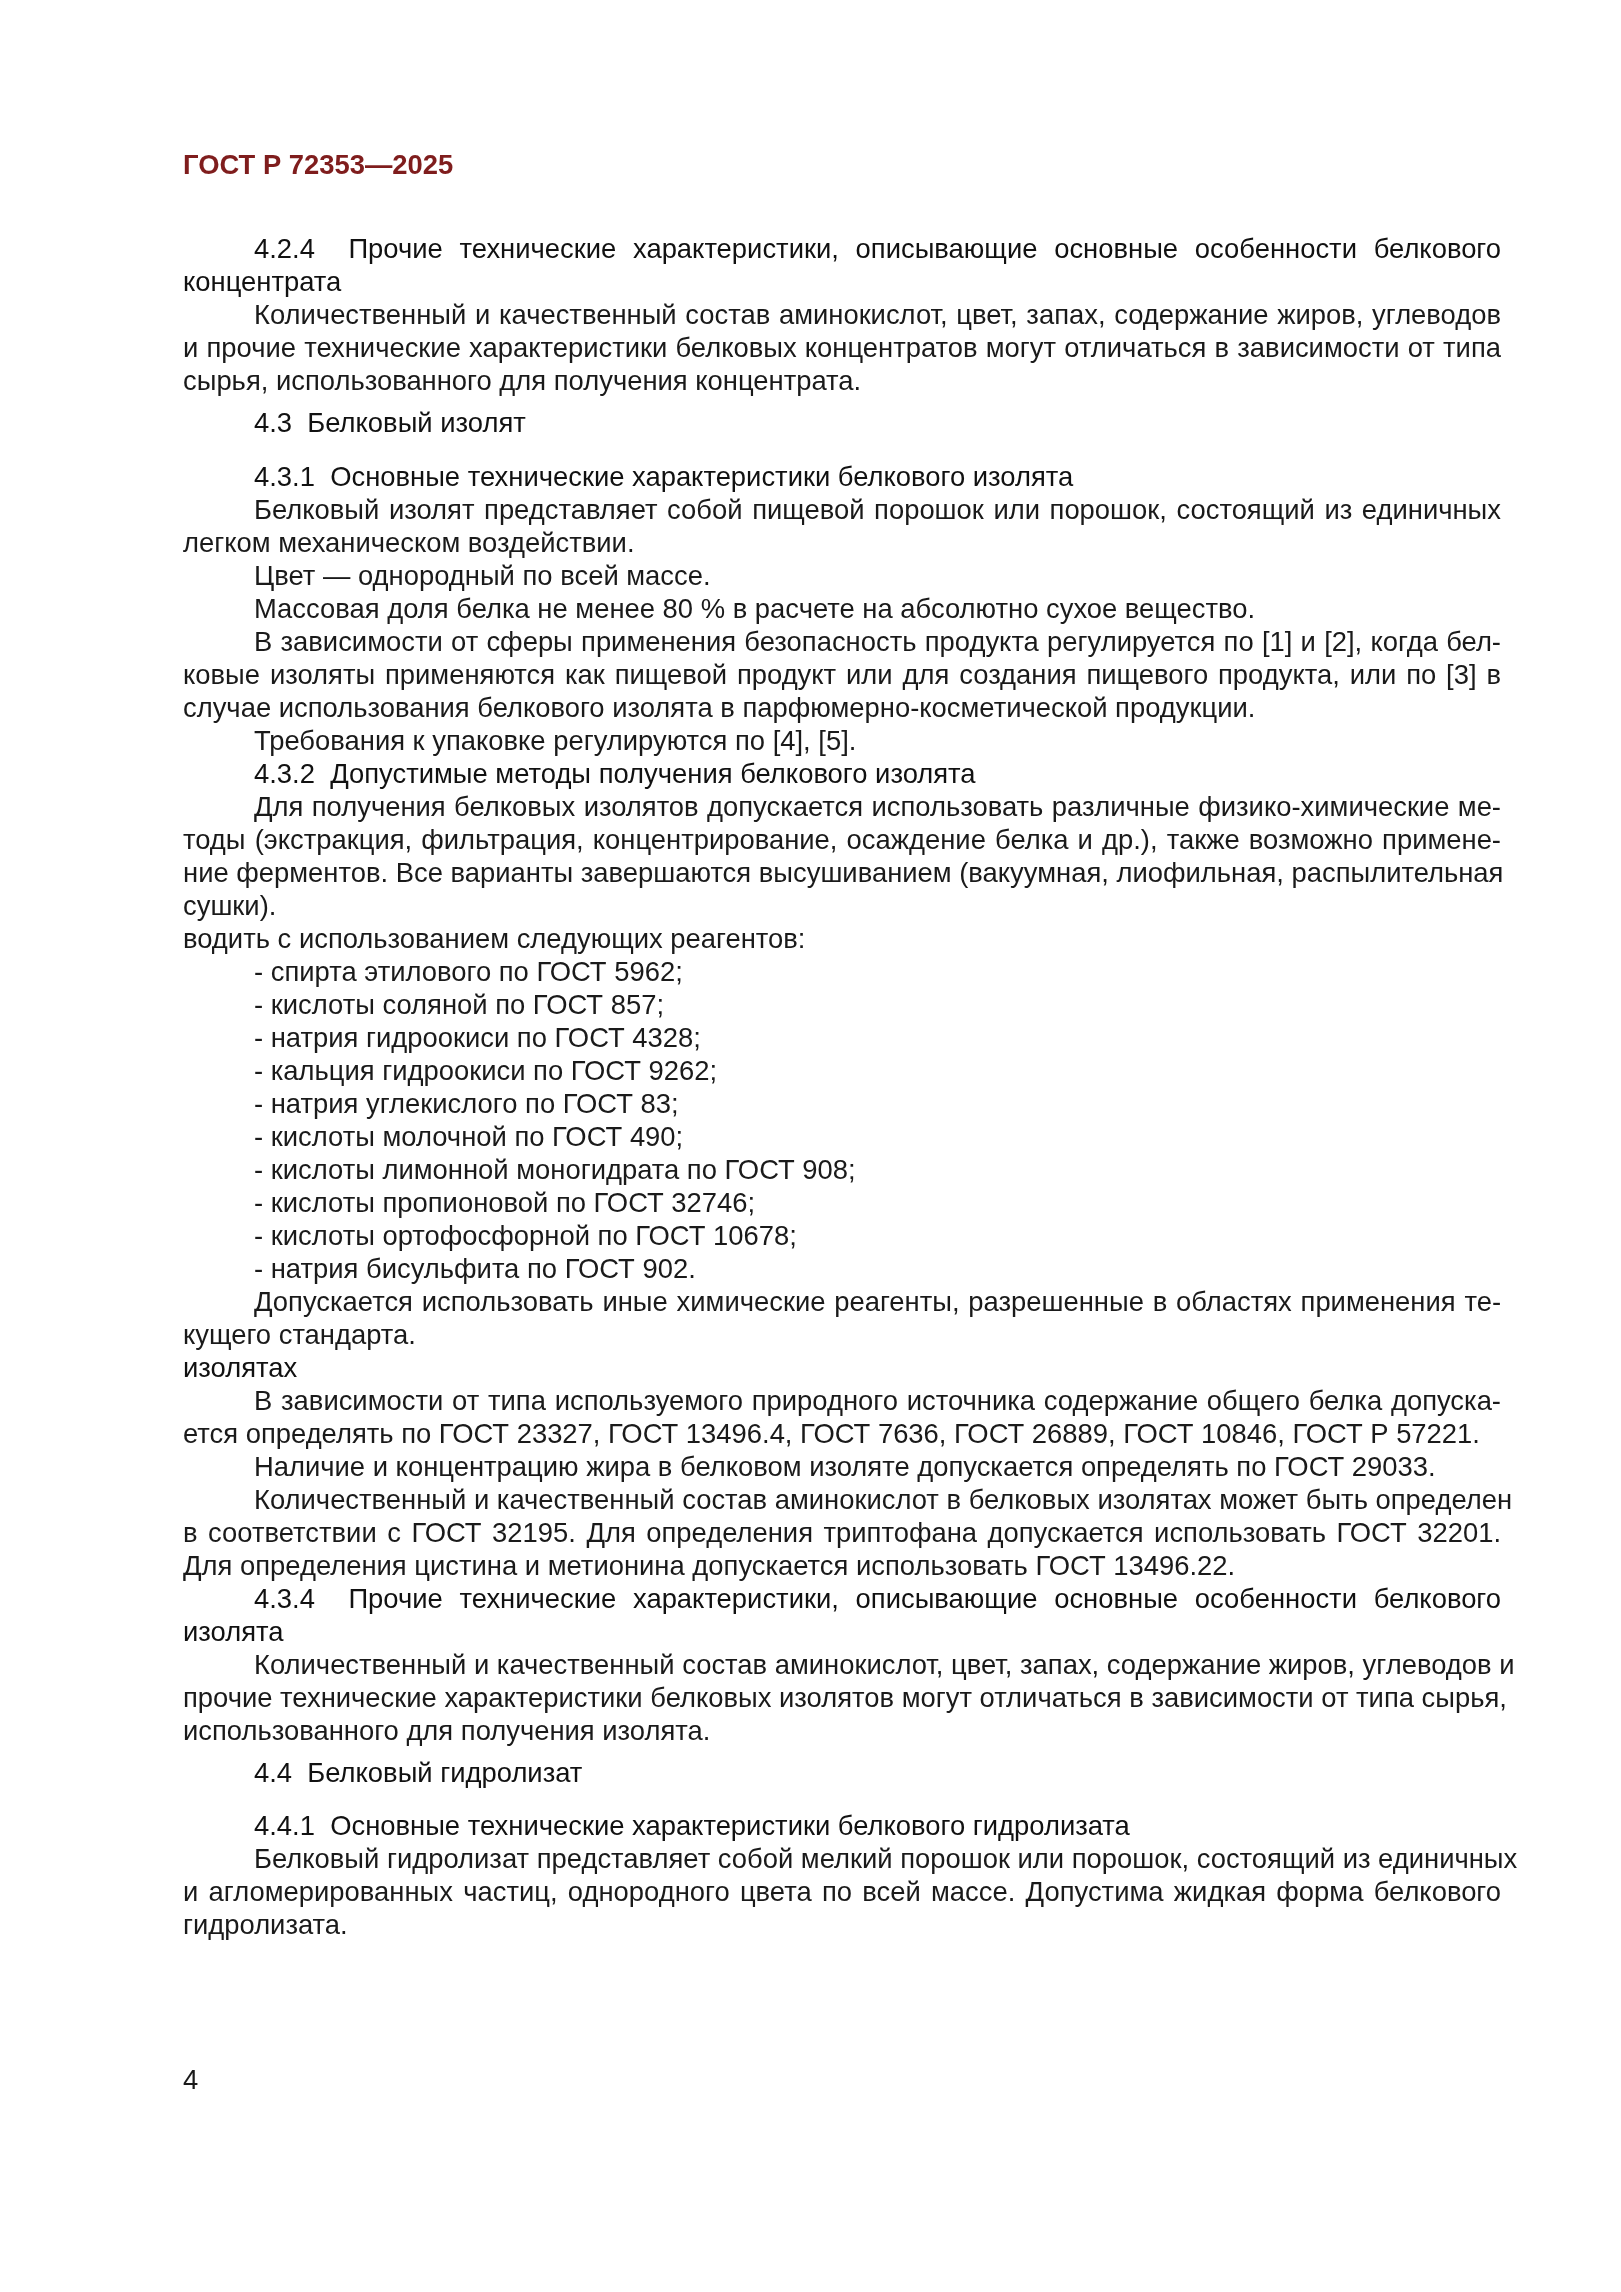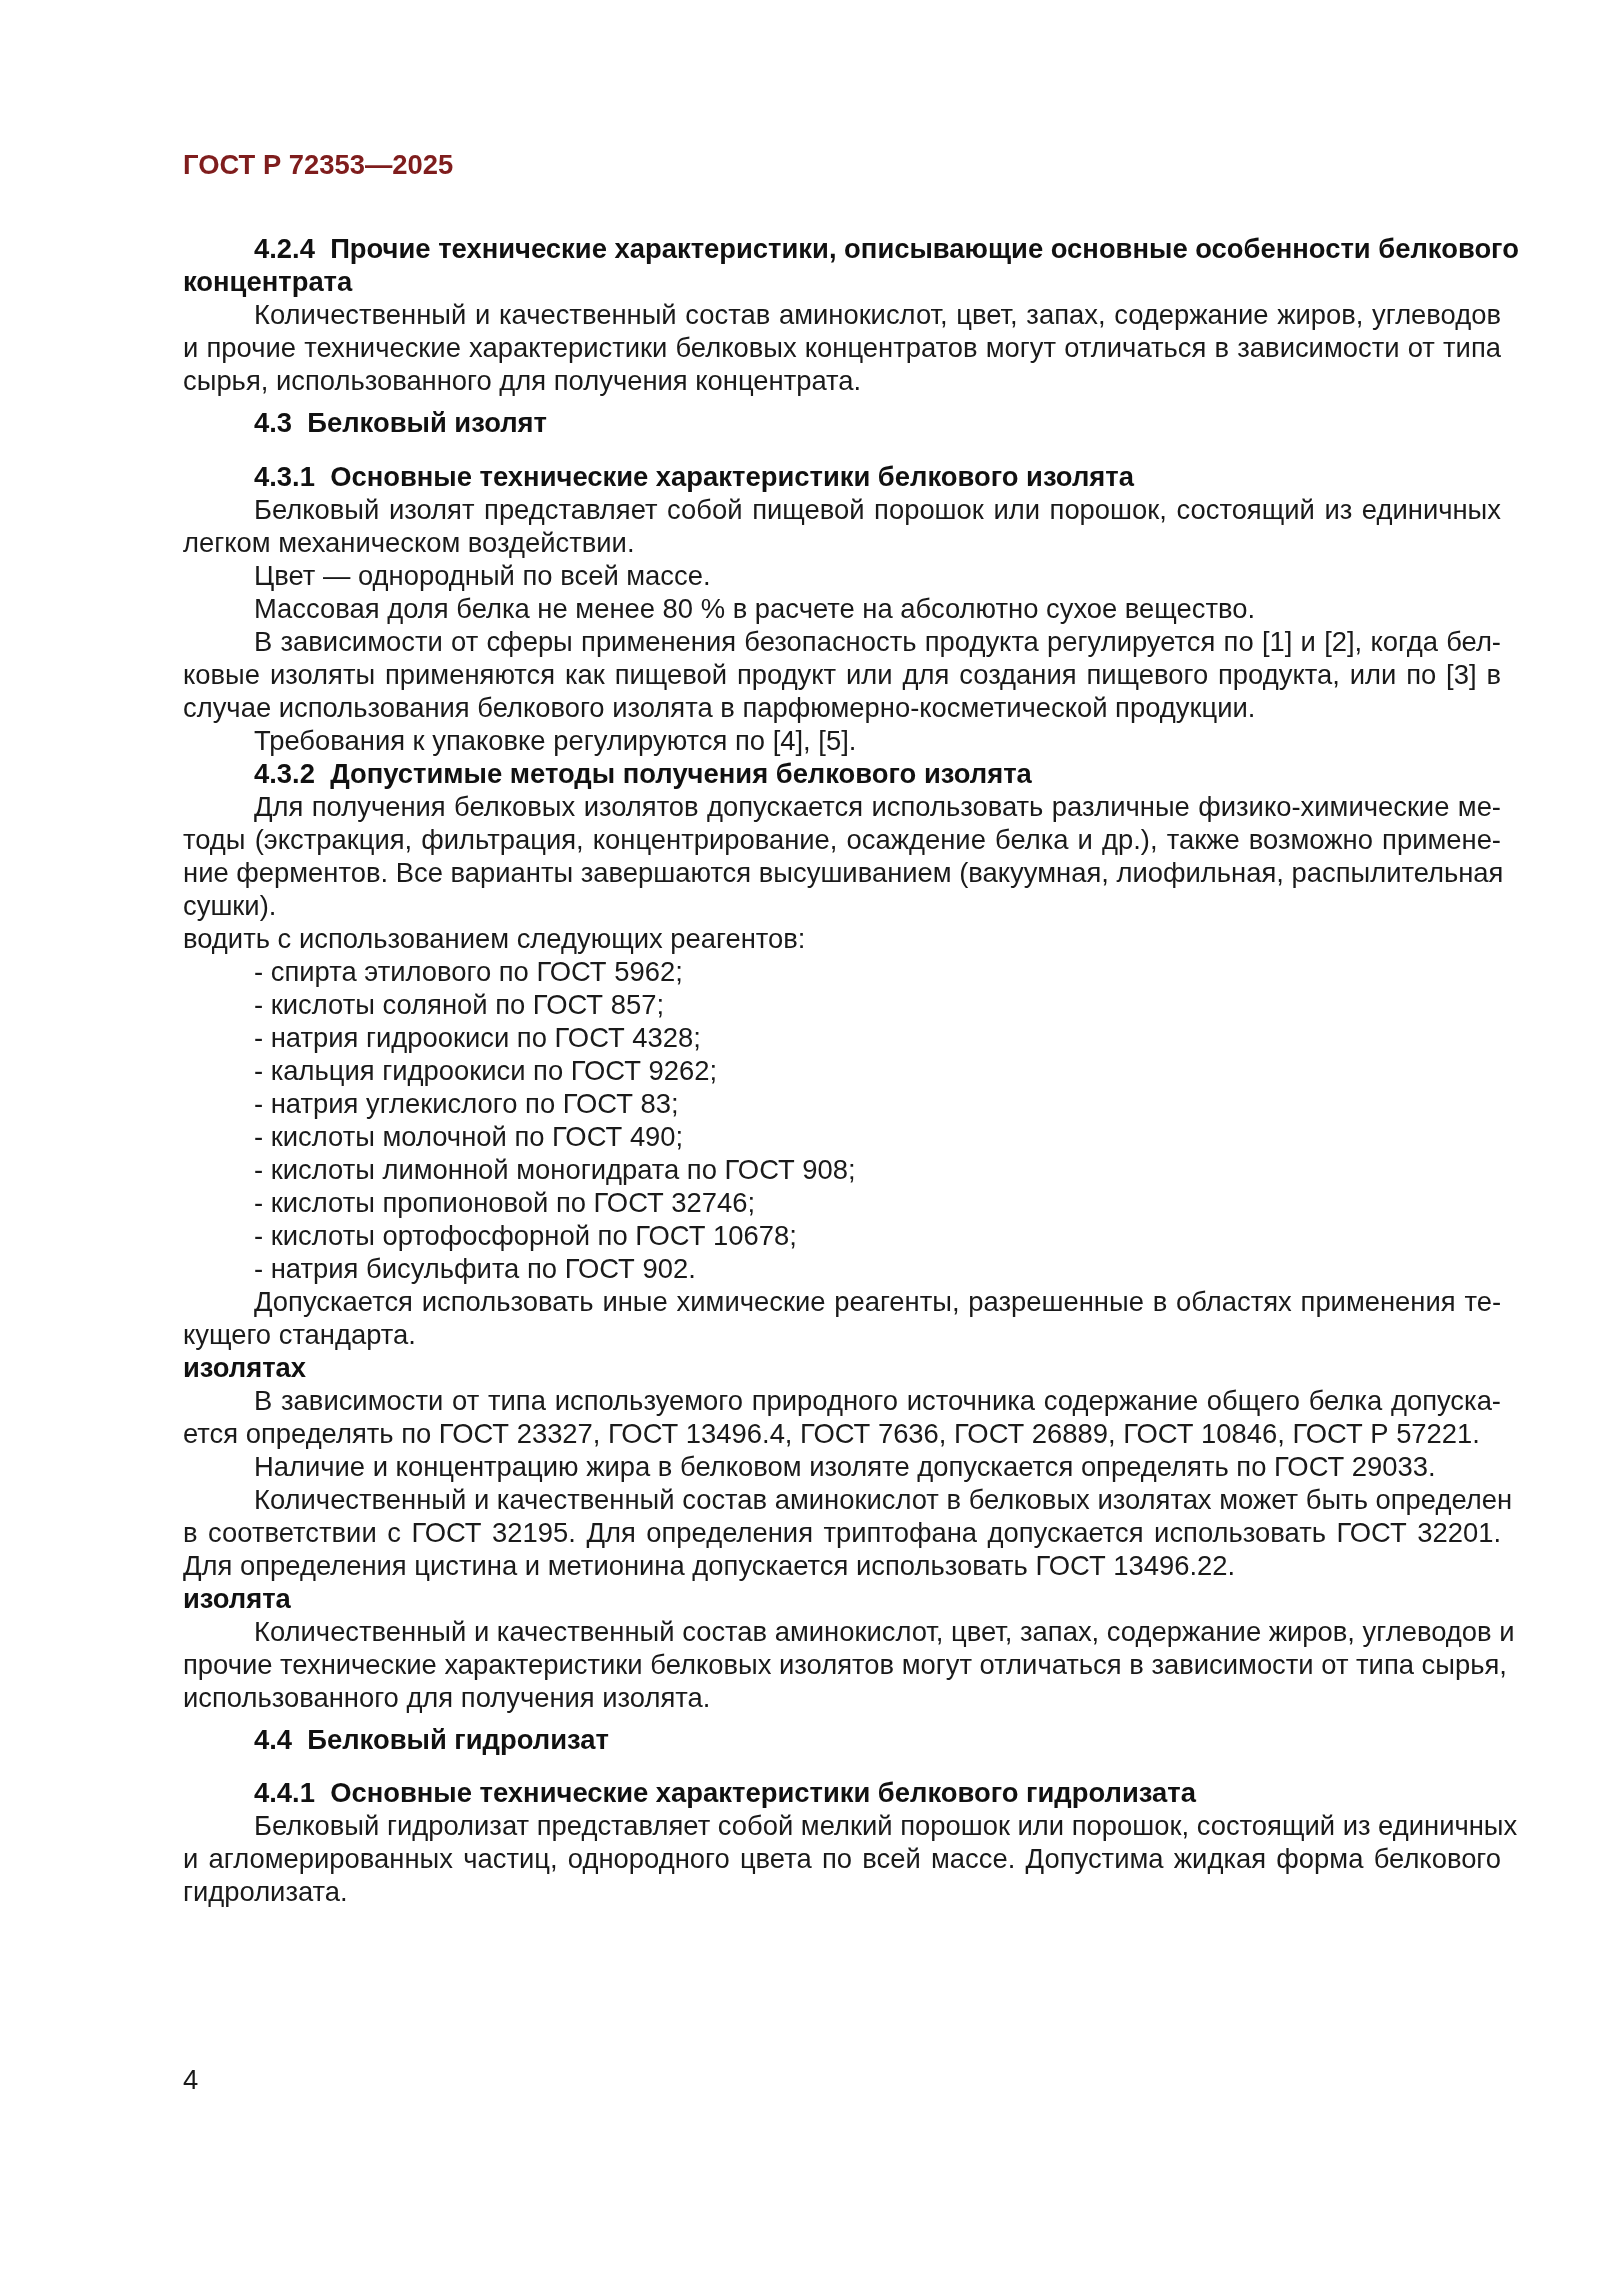--- a/index.html
+++ b/index.html
@@ -26,21 +26,21 @@
   }
   .doc-body {
     position: absolute;
     left: 183px;
     top: 232px;
     width: 1318px;
     font-size: 27.4px;
     line-height: 33px;
   }
   .block { margin: 0; }
-  .block.h2, .block.h3 { font-weight: bold; color: #111; }
+  .block.h2, .block.h3 { font-weight: normal; color: #111; }
   .block.h2 { margin-top: 9px; margin-bottom: 20.6px; }
   .line {
     text-align: justify;
     text-align-last: justify;
     white-space: nowrap;
   }
   .line.first { padding-left: 71px; }
   .line.last { text-align: center; text-align-last: left; }
   .page-number {
     position: absolute;
@@ -127,20 +127,21 @@
     </div>
     <div class="block p">
       <div class="line first last">Наличие и концентрацию жира в белковом изоляте допускается определять по ГОСТ 29033.</div>
     </div>
     <div class="block p">
       <div class="line first">Количественный и качественный состав аминокислот в белковых изолятах может быть определен</div>
       <div class="line">в соответствии с ГОСТ 32195. Для определения триптофана допускается использовать ГОСТ 32201.</div>
       <div class="line last">Для определения цистина и метионина допускается использовать ГОСТ 13496.22.</div>
     </div>
     <div class="block h3">
+      <div class="line first">4.3.4&nbsp; Прочие технические характеристики, описывающие основные особенности белкового</div>
       <div class="line last">изолята</div>
     </div>
     <div class="block p">
       <div class="line first">Количественный и качественный состав аминокислот, цвет, запах, содержание жиров, углеводов и</div>
       <div class="line">прочие технические характеристики белковых изолятов могут отличаться в зависимости от типа сырья,</div>
       <div class="line last">использованного для получения изолята.</div>
     </div>
     <div class="block h2">
       <div class="line first last">4.4&nbsp; Белковый гидролизат</div>
     </div>

